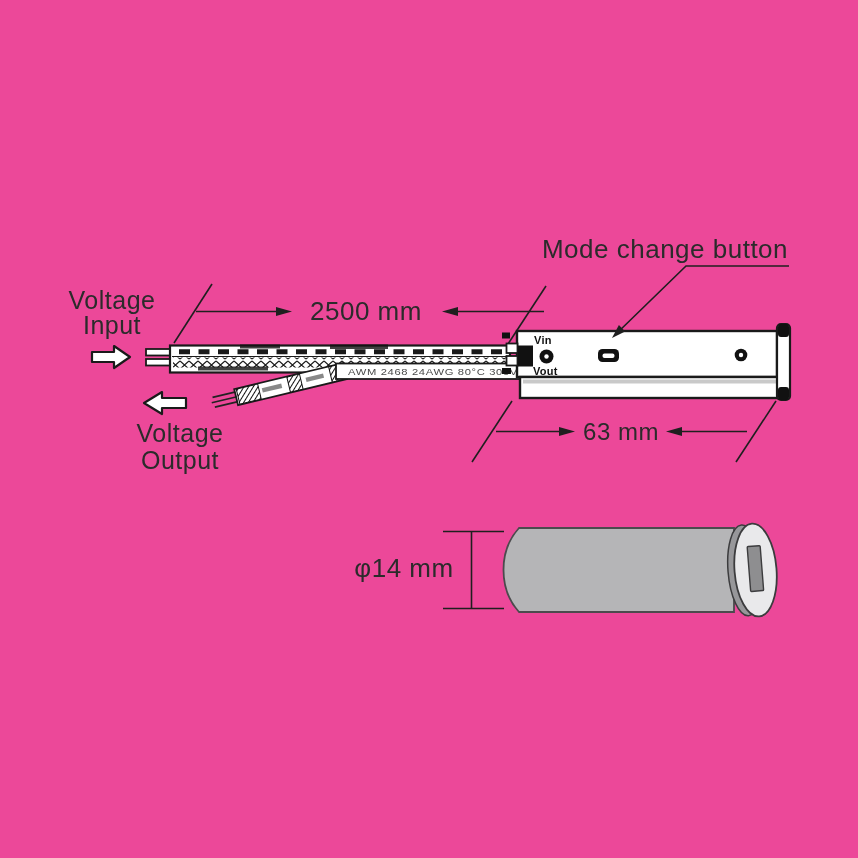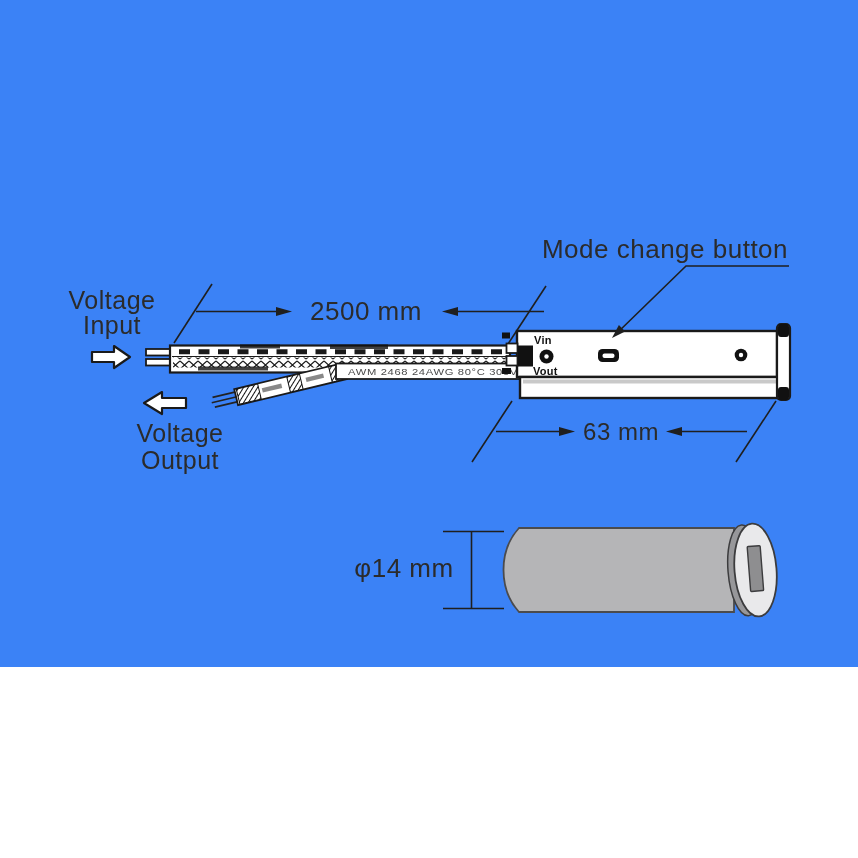--- a/index.html
+++ b/index.html
@@ -2,23 +2,23 @@
 <html><head>
 <meta charset="utf-8">
 <style>
   html, body {
     margin: 0;
     padding: 0;
     background: #ffffff;
   }
   .canvas-wrap {
     width: 858px;
-    height: 667px;
+    height: 858px;
     position: relative;
-    background: #3b82f6;
+    background: #ec4899;
     overflow: hidden;
   }
   svg {
     display: block;
   }
   text {
     font-family: "Liberation Sans", sans-serif;
     fill: #2b2b2b;
   }
   .label-lg {

